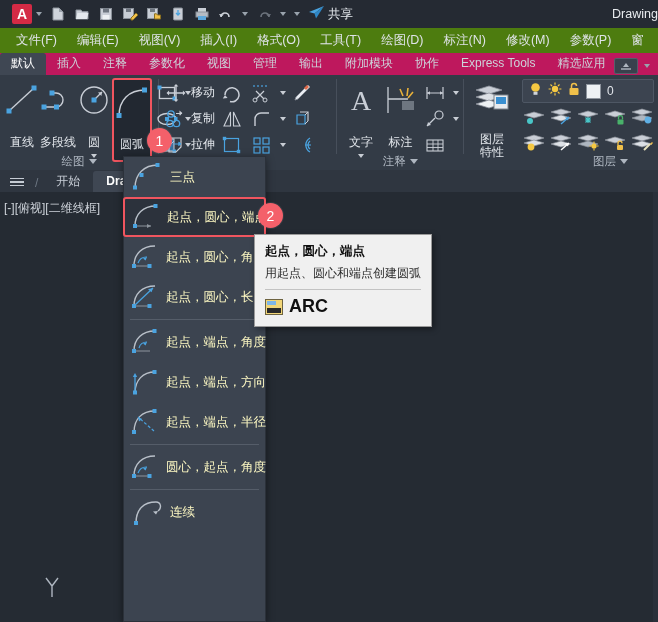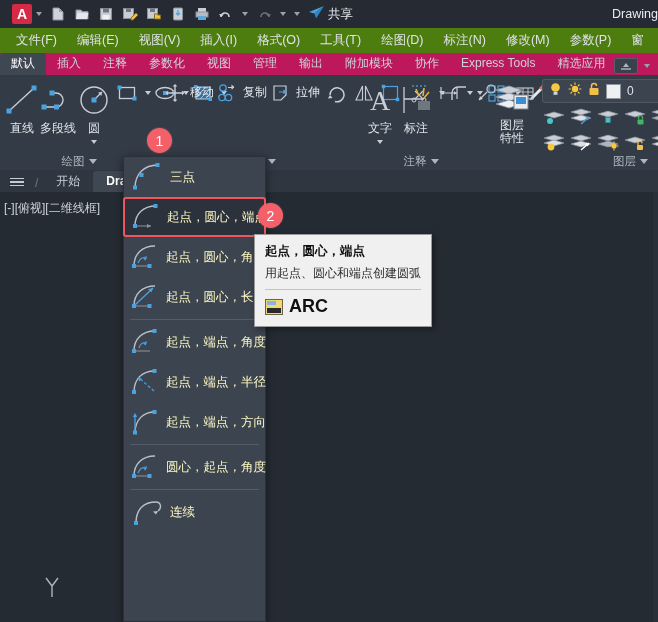--- a/index.html
+++ b/index.html
@@ -79,31 +79,31 @@
     width:0;height:0;border-left:4px solid transparent;border-right:4px solid transparent;
     border-top:5px solid #aeb6c0;
   }
 
   
   .bigbtn{
     width:43px;display:flex;flex-direction:column;align-items:center;
     padding-top:2px;position:relative;
   }
   .bigbtn .gl{height:40px;display:flex;align-items:center;justify-content:center;}
-  .bigbtn .lb{font-size:12px;color:#e2e6eb;margin-top:0;white-space:nowrap;}
+  .bigbtn .lb{font-size:12px;color:#e2e6eb;margin-top:14px;white-space:nowrap;}
   .bigbtn .dn{
     width:0;height:0;border-left:3.5px solid transparent;border-right:3.5px solid transparent;
     border-top:4px solid #c8cdd4;margin-top:3px;
   }
   .bigbtn.sel{
     background:#222831;border:2px solid #f0555f;border-radius:3px;
     width:46px;box-sizing:border-box;
   }
 
-  .smallcol{display:flex;flex-direction:row;gap:1px;padding-top:2px;}
+  .smallcol{display:flex;flex-direction:column;gap:1px;padding-top:2px;}
   .smallrow{display:flex;align-items:center;height:25px;}
   .smallrow .gl{width:26px;display:flex;align-items:center;justify-content:center;}
   .smallrow .lb{font-size:12px;color:#e2e6eb;white-space:nowrap;margin-left:2px;}
   .smallrow .dn{
     width:0;height:0;border-left:3.5px solid transparent;border-right:3.5px solid transparent;
     border-top:4px solid #c8cdd4;margin-left:5px;
   }
 
   
   .layerbar{
@@ -339,20 +339,31 @@
                 <circle cx="18" cy="17" r="13" stroke="#c9ced6" stroke-width="1.4" fill="none"></circle>
                 <path d="M18 17l8-8" stroke="#c9ced6" stroke-width="1.2"></path>
                 <path d="M26 9l-4 .6 3.4 3.4z" fill="#c9ced6"></path>
                 <rect x="15.5" y="14.5" width="5" height="5" fill="#4aa3e0"></rect>
               </svg>
           </div>
           <div class="lb">圆</div>
           <div class="dn"></div>
         </div>
 
+        <div class="bigbtn sel">
+          <div class="gl">
+            <svg width="36" height="32" viewBox="0 0 36 32">
+                <path d="M5 30C5 14 15 4 31 4" stroke="#c9ced6" stroke-width="1.5" fill="none"></path>
+                <rect x="2.5" y="27" width="5" height="5" fill="#4aa3e0"></rect>
+                <rect x="28" y="1.5" width="5" height="5" fill="#4aa3e0"></rect>
+              </svg>
+          </div>
+          <div class="lb">圆弧</div>
+          <div class="dn"></div>
+        </div>
 
         <div class="smallcol" style="margin-left:2px;">
           <div class="smallrow">
             <div class="gl">
               <svg width="22" height="20" viewBox="0 0 22 20">
                   <rect x="3.5" y="4.5" width="15" height="11" stroke="#c9ced6" stroke-width="1.3" fill="none"></rect>
                   <rect x="1.5" y="2.5" width="4" height="4" fill="#4aa3e0"></rect>
                   <rect x="16.5" y="13.5" width="4" height="4" fill="#4aa3e0"></rect>
                 </svg>
             </div>
@@ -775,41 +786,41 @@
             <rect x="2" y="22" width="4" height="4" fill="#4aa3e0"></rect>
             <rect x="22.5" y="2" width="4" height="4" fill="#4aa3e0"></rect>
           </svg>
       </div>
       <div class="tx">起点，端点，角度</div>
     </div>
 
     <div class="fitem">
       <div class="ic">
         <svg width="30" height="30" viewBox="0 0 30 30">
+            <path d="M5 26C5 13 13 5 25 5" stroke="#b9c0c9" stroke-width="1.4" fill="none"></path>
+            <path d="M5 24V9" stroke="#4aa3e0" stroke-width="1.3"></path>
+            <path d="M5 6l-2.2 4h4.4z" fill="#4aa3e0"></path>
+            <rect x="3" y="23.5" width="4" height="4" fill="#4aa3e0"></rect>
+            <rect x="22.5" y="3" width="4" height="4" fill="#4aa3e0"></rect>
+          </svg>
+      </div>
+      <div class="tx">起点，端点，方向</div>
+    </div>
+
+    <div class="fitem">
+      <div class="ic">
+        <svg width="30" height="30" viewBox="0 0 30 30">
             <path d="M4 25C4 12 12 4 25 4" stroke="#b9c0c9" stroke-width="1.4" fill="none"></path>
             <path d="M24 24L8 10" stroke="#4aa3e0" stroke-width="1.2" stroke-dasharray="3 2"></path>
             <path d="M8 10l1 4.6 3.2-2.6z" fill="#4aa3e0"></path>
             <rect x="2" y="23" width="4" height="4" fill="#4aa3e0"></rect>
             <rect x="22.5" y="2" width="4" height="4" fill="#4aa3e0"></rect>
           </svg>
       </div>
       <div class="tx">起点，端点，半径</div>
-    </div>
-
-    <div class="fitem">
-      <div class="ic">
-        <svg width="30" height="30" viewBox="0 0 30 30">
-            <path d="M5 26C5 13 13 5 25 5" stroke="#b9c0c9" stroke-width="1.4" fill="none"></path>
-            <path d="M5 24V9" stroke="#4aa3e0" stroke-width="1.3"></path>
-            <path d="M5 6l-2.2 4h4.4z" fill="#4aa3e0"></path>
-            <rect x="3" y="23.5" width="4" height="4" fill="#4aa3e0"></rect>
-            <rect x="22.5" y="3" width="4" height="4" fill="#4aa3e0"></rect>
-          </svg>
-      </div>
-      <div class="tx">起点，端点，方向</div>
     </div>
 
     <div class="fdiv"></div>
 
 
     <div class="fitem">
       <div class="ic">
         <svg width="30" height="30" viewBox="0 0 30 30">
             <path d="M4 24C4 12 12 4 25 4" stroke="#b9c0c9" stroke-width="1.4" fill="none"></path>
             <path d="M4 24h16" stroke="#8d949d" stroke-width="1"></path>

